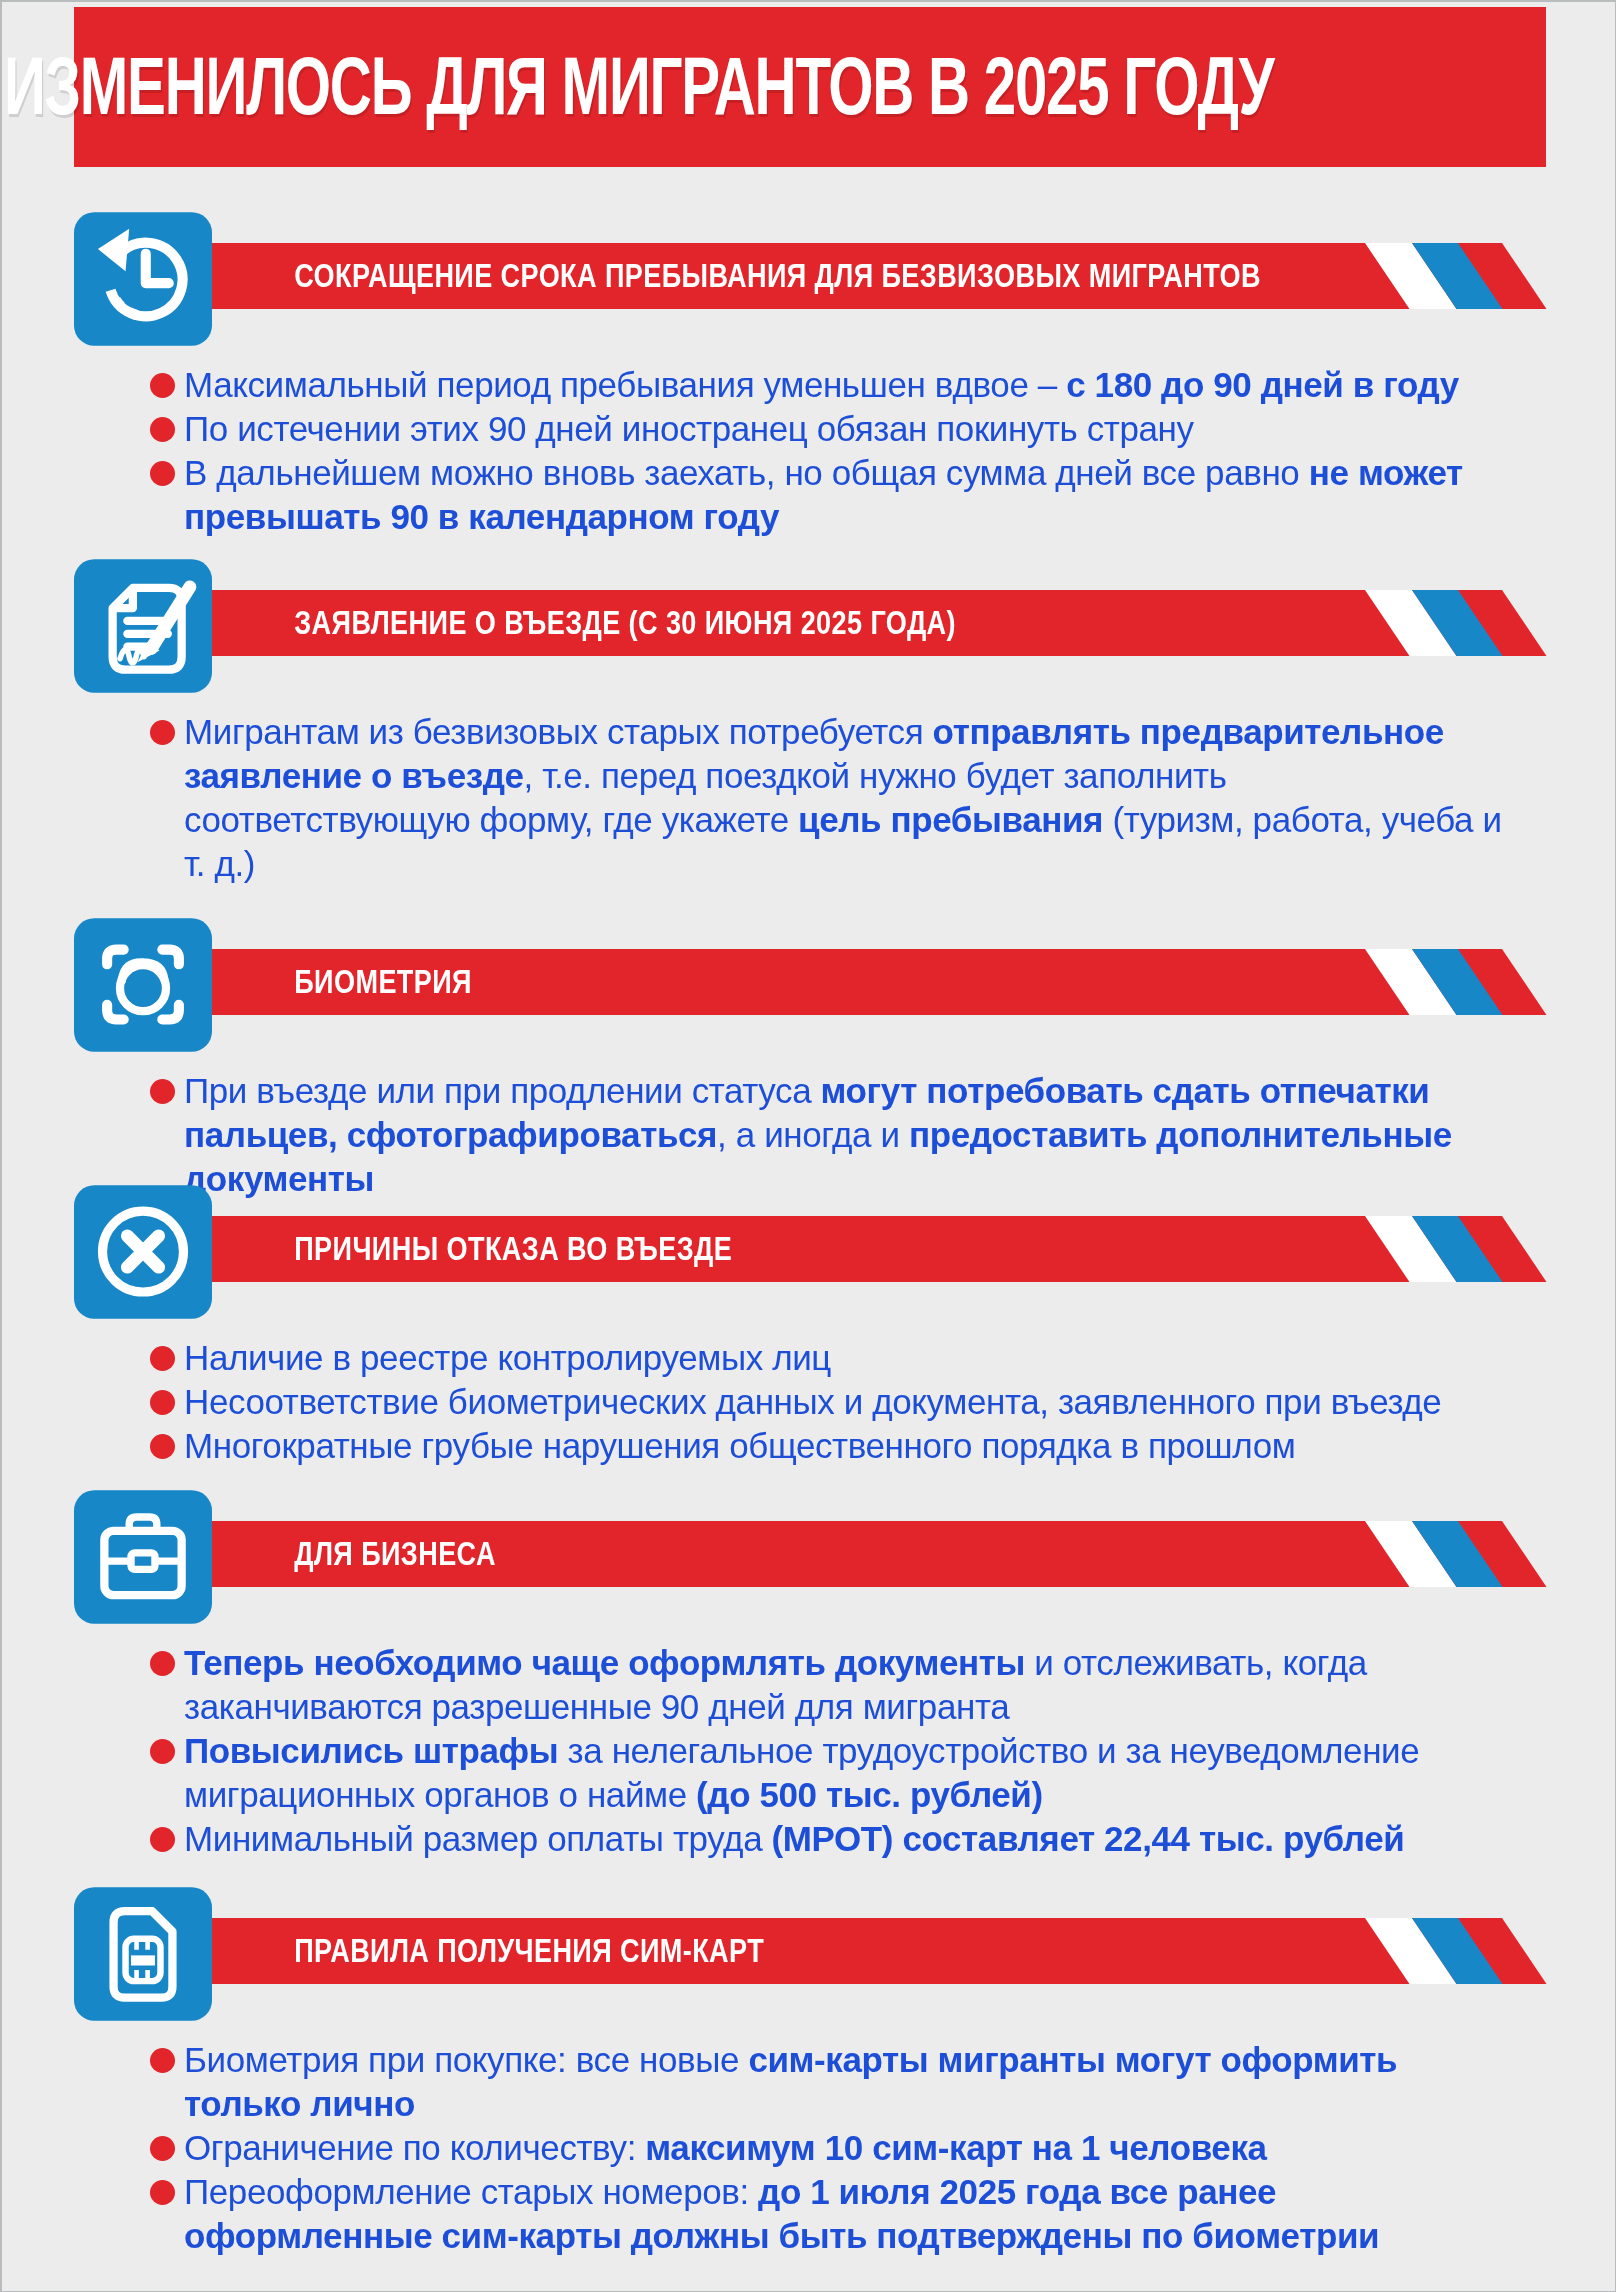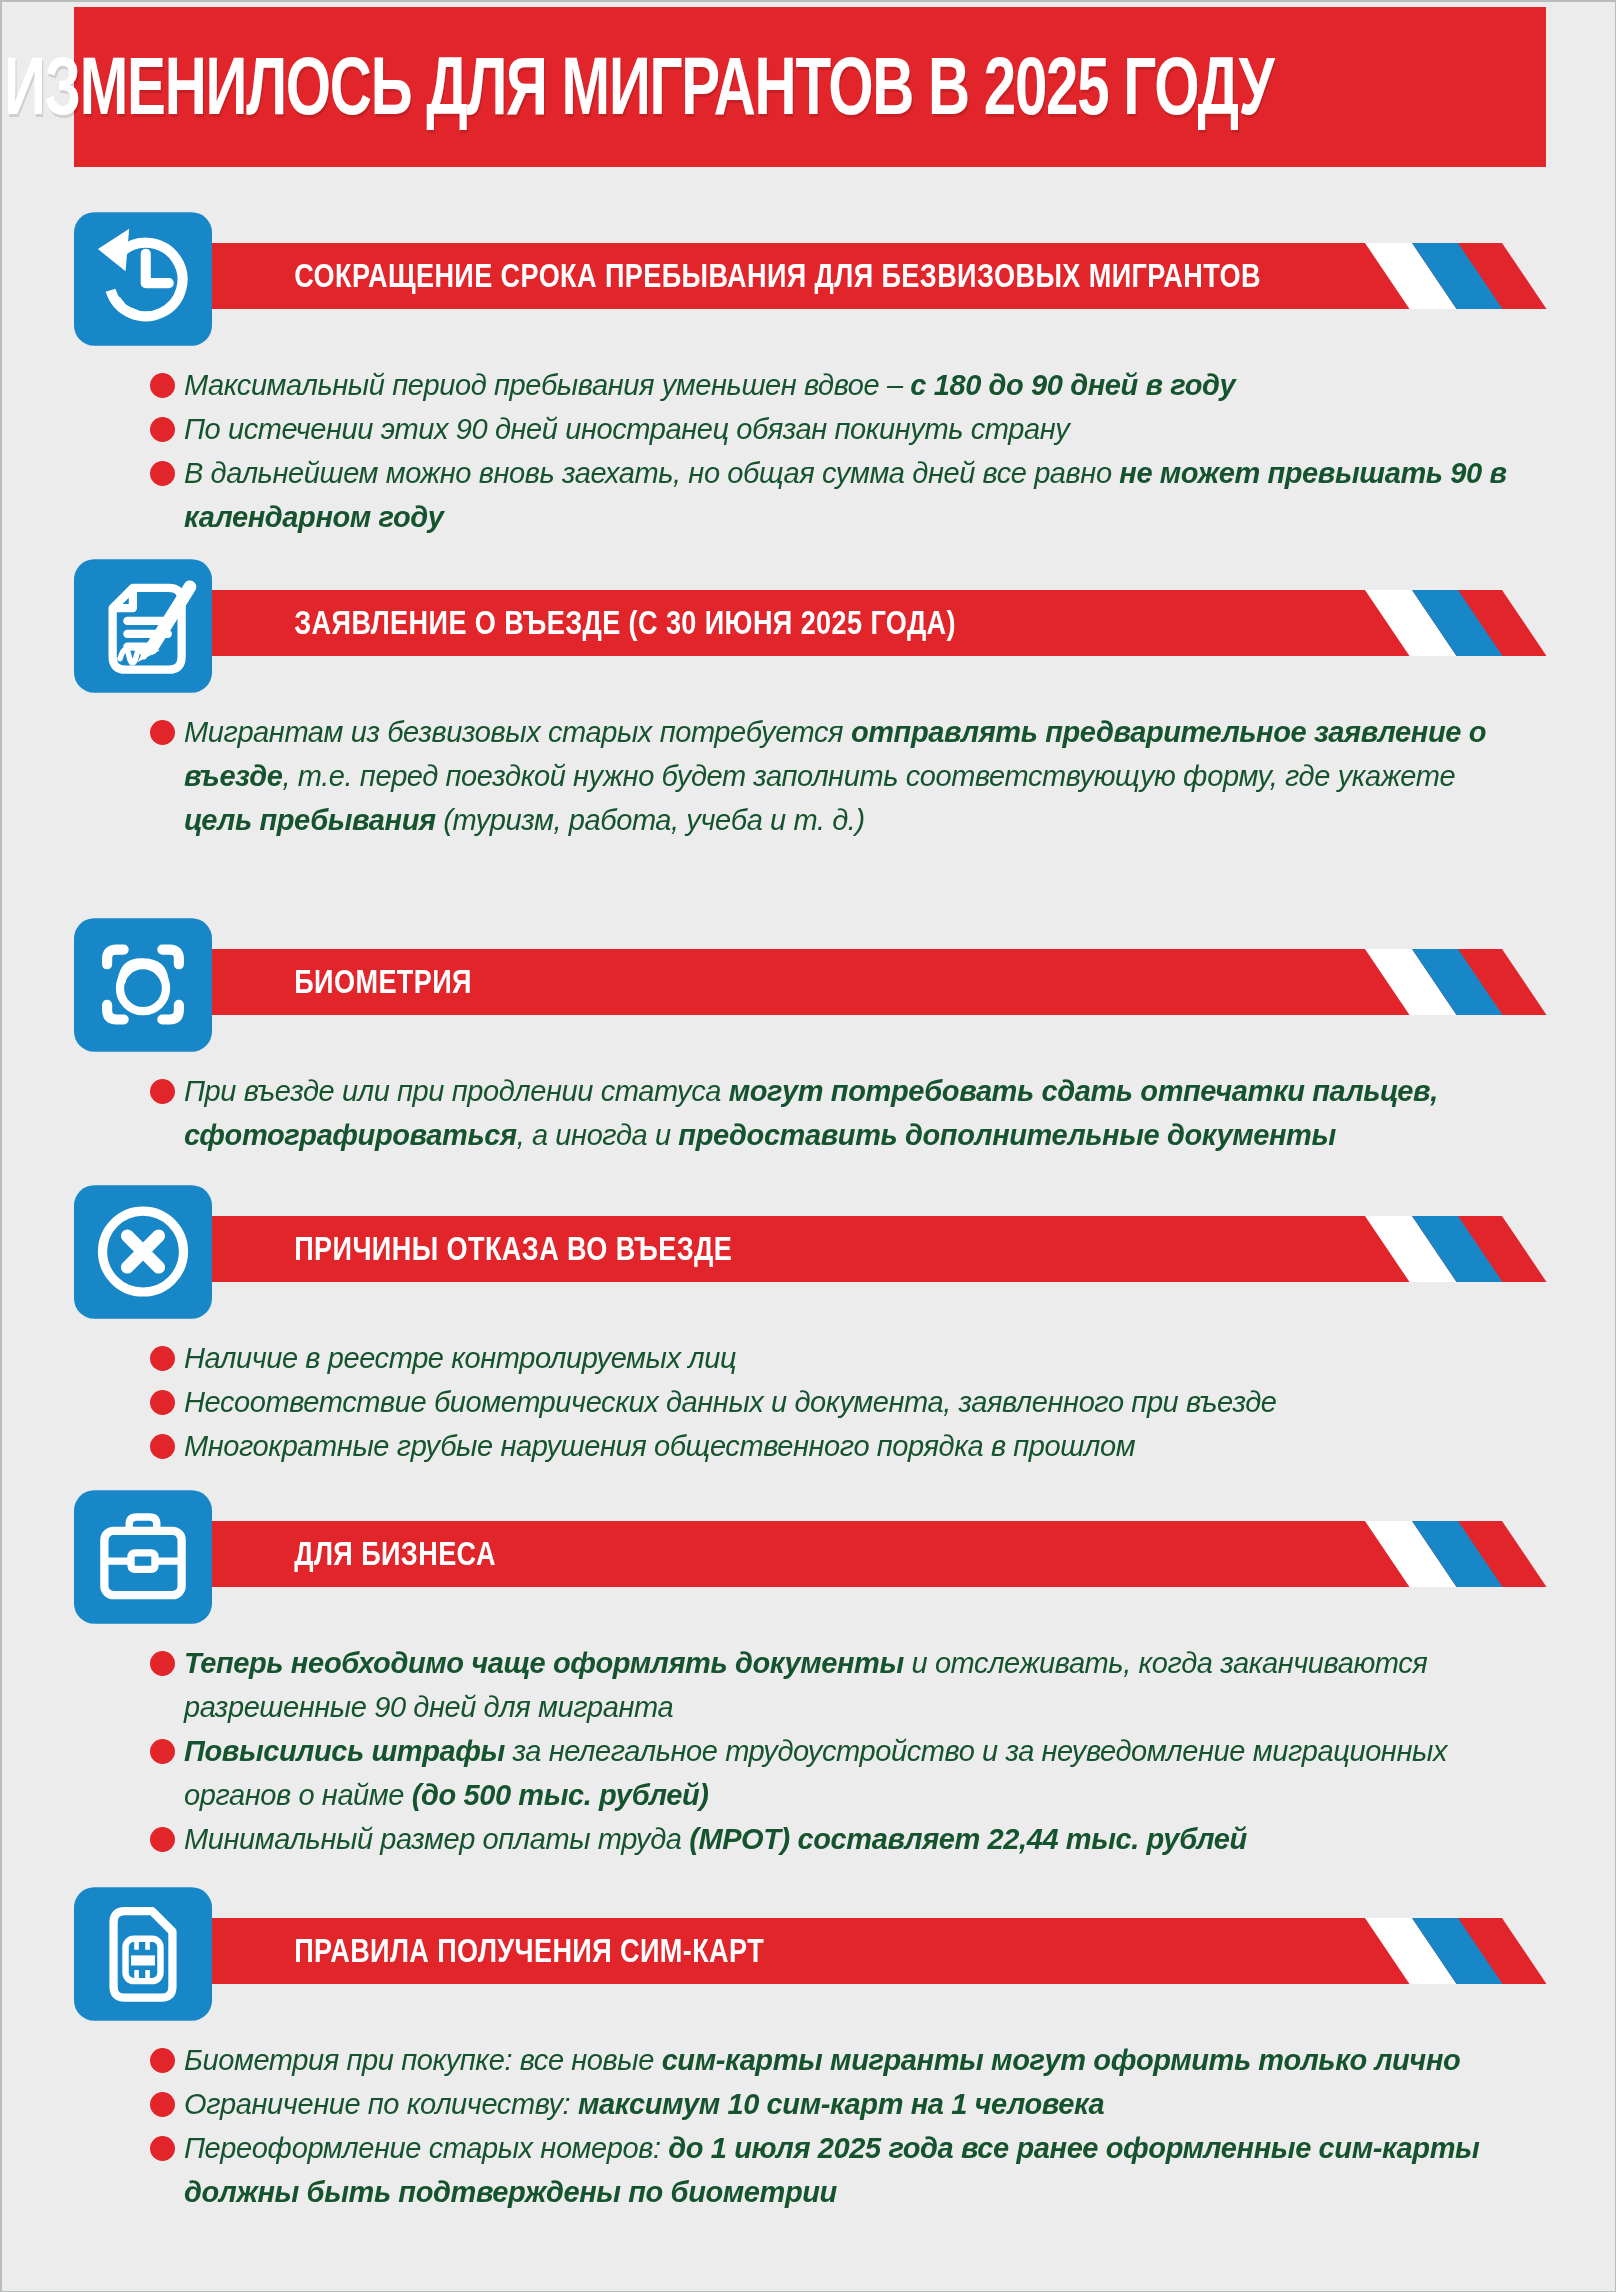--- a/index.html
+++ b/index.html
@@ -34,22 +34,22 @@
     color:#fff; font-weight:bold; font-size:33px; white-space:nowrap;
     display:inline-block; transform:skewX(-34deg) scaleX(0.82); transform-origin:0 50%;
     letter-spacing:0.5px;
   }
   
   ul.bullets {
     position:absolute; left:76px; top:151px; width:1366px;
     margin:0; padding:0; list-style:none;
   }
   ul.bullets li {
-    position:relative; padding-left:34px; font-size:29px; line-height:44px;
-    color:#14532d; letter-spacing:-0.4px;font-style:italic;
+    position:relative; padding-left:34px; font-size:35px; line-height:44px;
+    color:#1d4ed8; letter-spacing:-0.4px;
   }
   ul.bullets li::before {
     content:""; position:absolute; left:0; top:10px; width:25px; height:25px;
     border-radius:50%; background:#e2252b;
   }
   ul.bullets .b { font-weight:bold; }
   svg { display:block; }
 </style>
 </head>
 <body>

